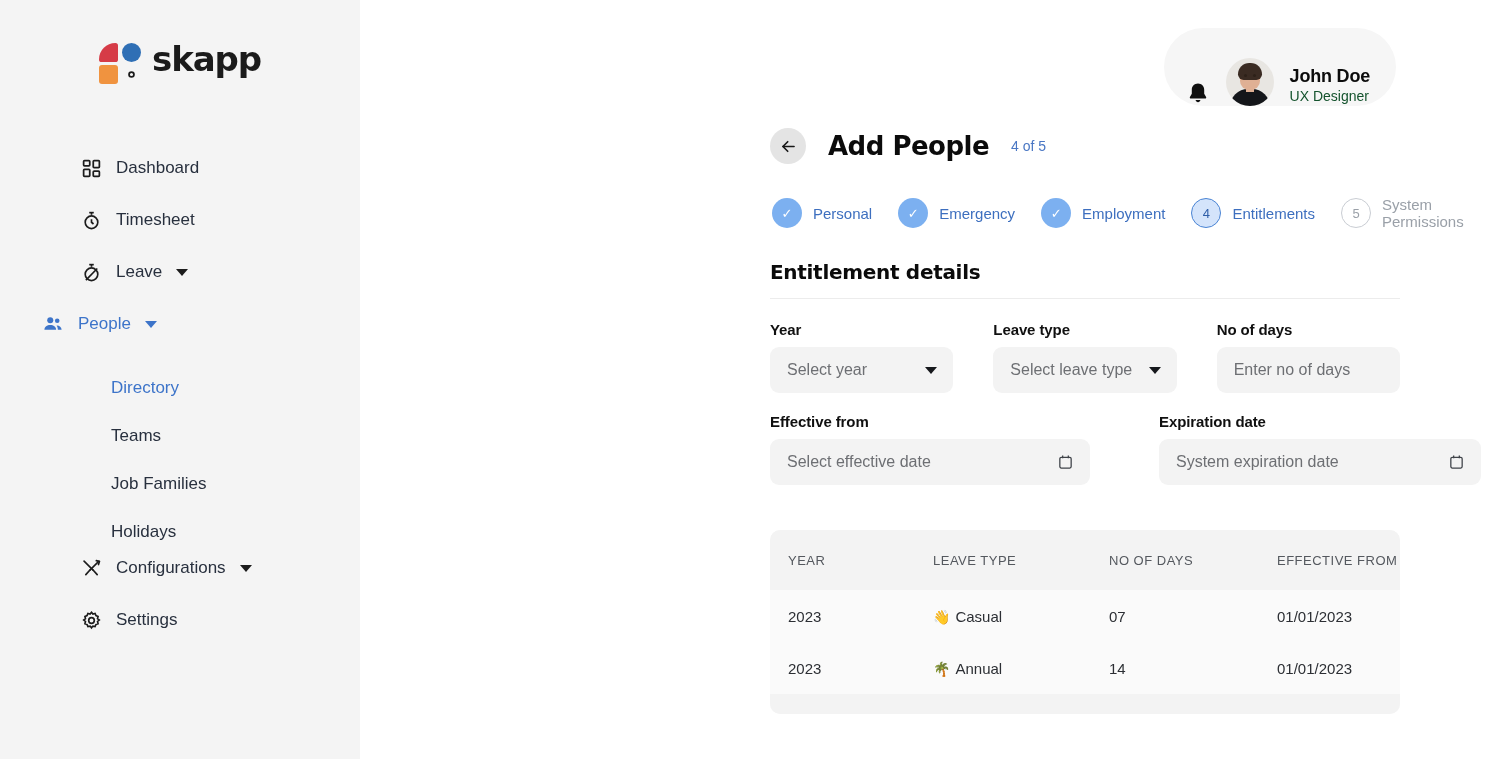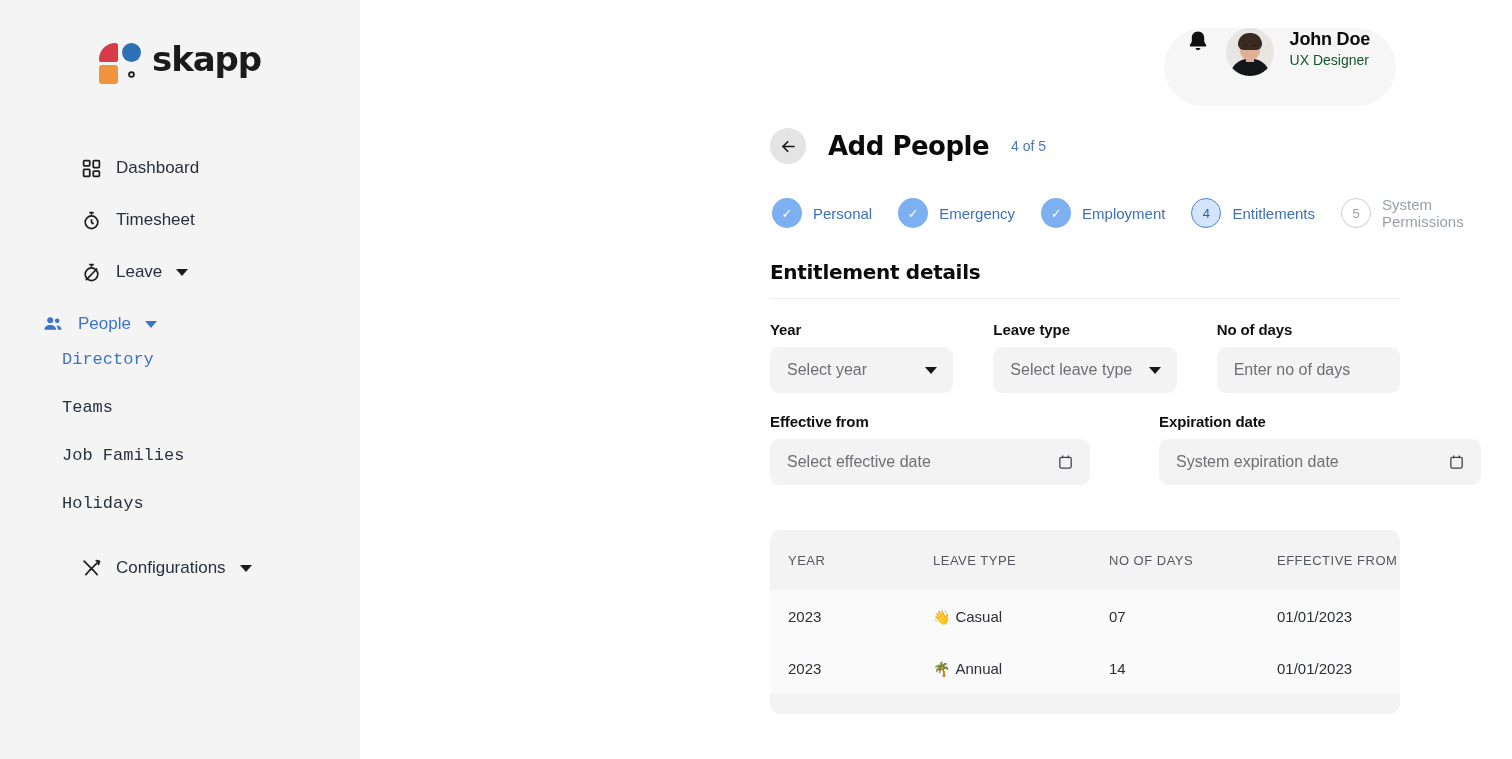--- a/index.html
+++ b/index.html
@@ -65,37 +65,37 @@
     margin-left: 14px; width: 0; height: 0;
     border-left: 6px solid transparent;
     border-right: 6px solid transparent;
     border-top: 7px solid #1c1c1c;
   }
   .nav-item.active { color: #3d74c9; padding-left: 42px; }
   .nav-item.active .ico { color: #3d74c9; }
   .nav-item.active .caret { border-top-color: #3d74c9; }
 
   .sub-item {
-    display: flex; align-items: flex-start;
-    height: 48px; padding-left: 62px;
-    font-size: 17px; color: #28303e; cursor: pointer; font-family: Liberation Mono, monospace;
+    display: flex; align-items: flex-end;
+    height: 48px; padding-left: 111px;
+    font-size: 17px; color: #28303e; cursor: pointer;
   }
   .sub-item.active { color: #3d74c9; }
 
   
   .main {
     flex: 1; height: 759px; background: #ffffff;
     position: relative; overflow: hidden;
   }
   .topbar {
     display: flex; justify-content: flex-end;
     padding: 28px 116px 0 0;
   }
   .profile-pill {
-    display: flex; align-items: flex-start; gap: 16px;
+    display: flex; align-items: flex-end; gap: 16px;
     background: #f6f6f6; border-radius: 40px;
     height: 78px; padding: 0 26px 0 22px;
     cursor: pointer;
   }
   .bell { width: 24px; height: 26px; color: #101010; }
   .avatar {
     width: 48px; height: 48px; border-radius: 50%;
     overflow: hidden; background: #e8e6e2; position: relative;
     flex: 0 0 48px;
   }
@@ -339,20 +339,29 @@
               <path d="M20.5 3.5l-10 10"></path>
             <path d="M13.5 13.5l5 5.5"></path>
               <path d="M10.5 13.5l-5 5.5"></path>
             <path d="M17.5 3l3.5 1-1 3.5"></path>
           </svg>
         </span>
         <span>Configurations</span>
         <span class="caret"></span>
       </div>
 
+      <div class="nav-item">
+        <span class="ico">
+          <svg viewBox="0 0 24 24" width="21" height="21" fill="none" stroke="currentColor" stroke-width="1.9">
+            <circle cx="12" cy="12" r="3.2"></circle>
+            <path d="M12 2.6l1.6 2 2.5-.6 1 2.4 2.4 1-.6 2.5 2 1.6-2 1.6.6 2.5-2.4 1-1 2.4-2.5-.6-1.6 2-1.6-2-2.5.6-1-2.4-2.4-1 .6-2.5-2-1.6 2-1.6-.6-2.5 2.4-1 1-2.4 2.5.6z"></path>
+          </svg>
+        </span>
+        <span>Settings</span>
+      </div>
 
     </nav>
   </aside>
 
   <main class="main">
 
     <div class="topbar">
       <div class="profile-pill">
         <span class="bell">
           <svg viewBox="0 0 24 24" width="24" height="26" fill="currentColor">

